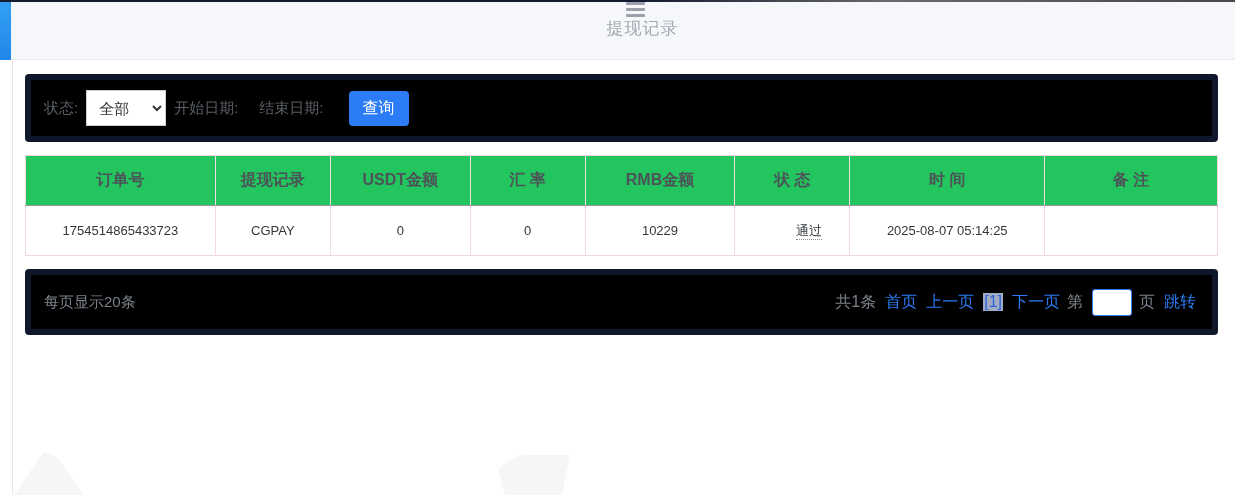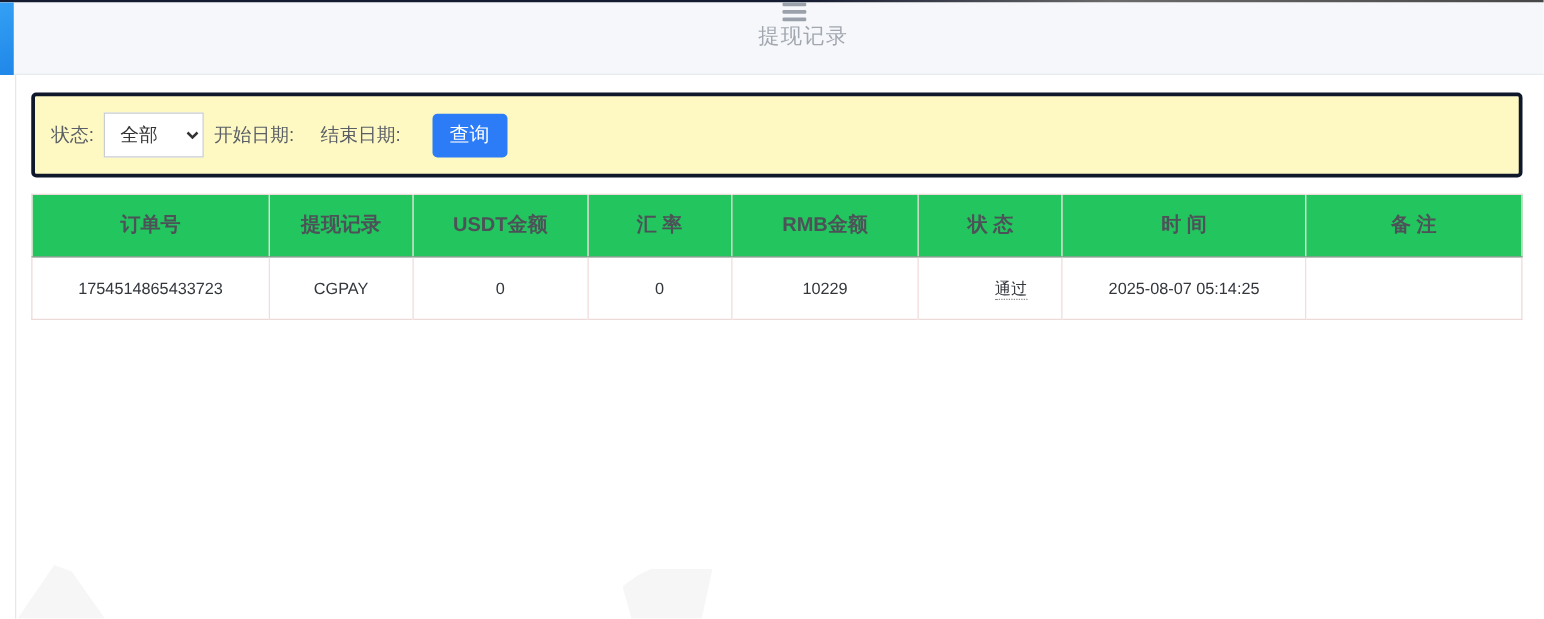--- a/index.html
+++ b/index.html
@@ -29,22 +29,22 @@
   .hamburger { display: inline-flex; flex-direction: column; gap: 3px; cursor: pointer; margin-right: 15px; }
   .hamburger i { display: block; width: 19px; height: 3px; background: #9aa1aa; border-radius: 1px; }
   h1.page-title { font-size: 17px; font-weight: normal; color: #a3a8b0; letter-spacing: 1px; }
   .left-divider {
     position: absolute; left: 12px; top: 60px; bottom: 0; width: 1px;
     background: #e7e7e9;
   }
   main { position: relative; z-index: 2; }
   .panel {
     margin: 13px 17px 0 25px;
-    background: #fef9c3;
-    border: 3px solid #0f172a;
+    background: #000000;
+    border: 6px solid #0f172a;
     border-radius: 4px;
   }
   .filter-panel {
     margin-top: 14px;
     height: 68px;
     display: flex; align-items: center;
     padding: 0 13px;
     font-size: 15px; color: #5a5f66;
   }
   .filter-panel label { margin-right: 8px; }
@@ -190,17 +190,31 @@
         <td>10229</td>
         <td>
           <span class="status-link">通过</span>
         </td>
         <td>2025-08-07 05:14:25</td>
         <td></td>
       </tr>
     </tbody>
   </table>
 
+  <section class="panel pagination-panel">
+    <span>每页显示20条</span>
+    <div class="pager">
+      <span class="total">共1条</span>
+      <a>首页</a>
+      <a>上一页</a>
+      <span class="current-page">[1]</span>
+      <a>下一页</a>
+      <span class="jump-label">第</span>
+      <input class="jump-input" value="" style="">
+      <span class="jump-label">页</span>
+      <a>跳转</a>
+    </div>
+  </section>
 
 </main>
 
 <div class="deco deco1"></div>
 <div class="deco deco2"></div>
 
 </body></html>

